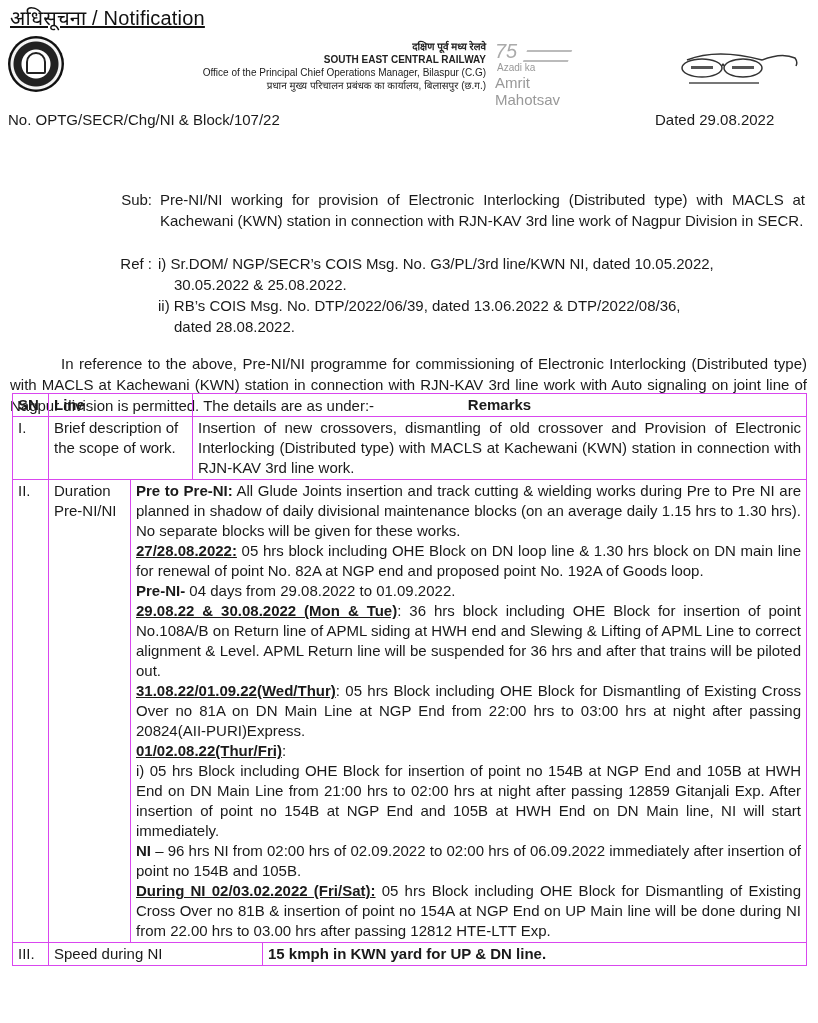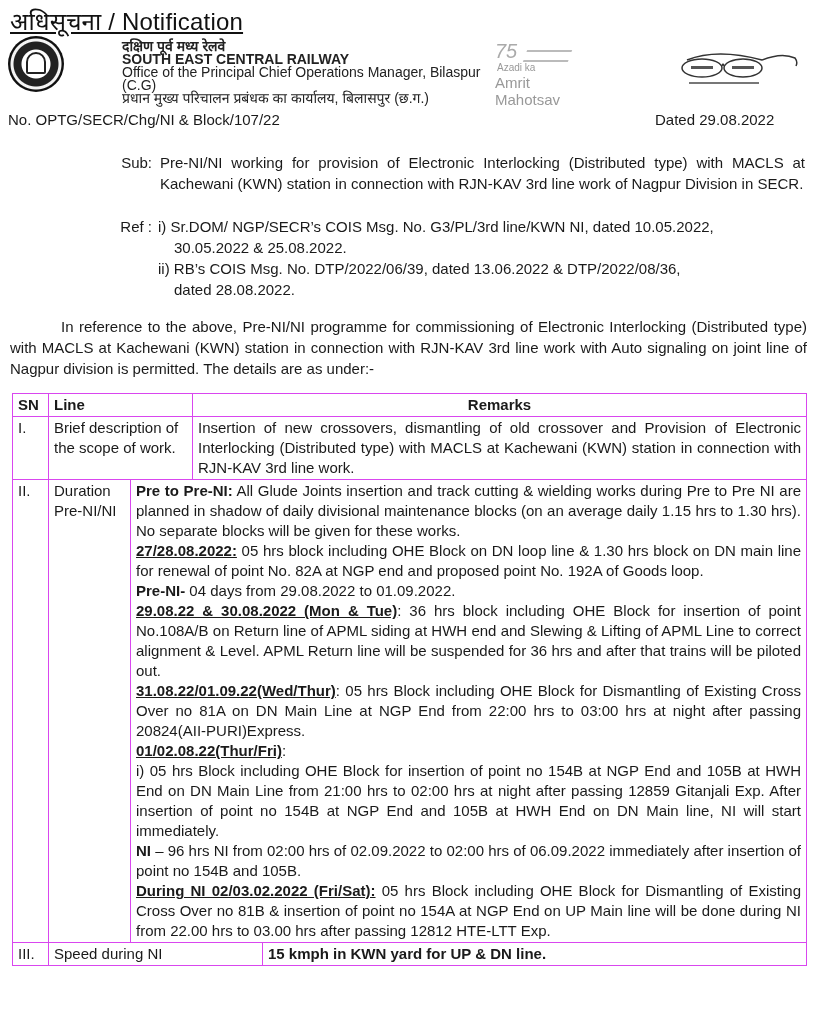--- a/index.html
+++ b/index.html
@@ -2,42 +2,42 @@
 <html><head>
 <meta charset="utf-8">
 <style>
   html, body { margin: 0; padding: 0; background: #ffffff; }
   body {
     width: 818px; height: 1023px; overflow: hidden; position: relative;
     font-family: "Liberation Sans", sans-serif; color: #1a1a1a;
   }
   .abs { position: absolute; }
   .title {
-    left: 10px; top: 4px; font-size: 24px; text-decoration: underline;
+    left: 10px; top: 4px; font-size: 20px; text-decoration: underline;
     letter-spacing: 0.2px; color: #111;
   }
   .logo-ir {
     left: 8px; top: 36px; width: 56px; height: 56px; border-radius: 50%;
     background: radial-gradient(circle at 50% 50%, #fff 0 14px, #222 15px 22px, #f4f4f4 23px 25px, #111 26px);
   }
   .logo-ir .inner {
     position: absolute; left: 18px; top: 16px; width: 20px; height: 22px;
     border: 2px solid #222; border-radius: 10px 10px 2px 2px; box-sizing: border-box;
   }
-  .hdr-block { left: 122px; top: 40px; width: 380px; text-align: left; font-size: 14px; line-height: 13px; color: #222; }
+  .hdr-block { left: 106px; top: 40px; width: 380px; text-align: right; font-size: 10px; line-height: 13px; color: #222; }
   .hdr-block .bold { font-weight: bold; }
   .logo-akam { left: 495px; top: 44px; width: 90px; height: 44px; color: #999; font-size: 10px; }
   .logo-akam .num { font-size: 20px; font-style: italic; color: #aaa; position: absolute; left: 0; top: -4px; }
   .logo-akam .wave { position: absolute; left: 30px; top: 6px; width: 45px; height: 8px; border-top: 2px solid #bbb; border-bottom: 2px solid #bbb; transform: skewX(-20deg); }
   .logo-akam .t1 { position: absolute; left: 2px; top: 18px; }
   .logo-akam .t2 { position: absolute; left: 0; top: 30px; font-size: 15px; }
   .logo-sb { left: 677px; top: 50px; width: 125px; height: 40px; }
   .ref-no { left: 8px; top: 111px; font-size: 15px; }
   .dated { left: 655px; top: 111px; font-size: 15px; }
-  .para { font-size: 15px; line-height: 21px; }
+  .para { font-size: 15px; line-height: 21px; margin-top: 37px; }
   .lbl { text-align: right; }
   .sub-lbl { left: 102px; top: 152px; width: 50px; }
   .sub-txt { left: 160px; top: 152px; width: 645px; text-align: justify; }
   .ref-lbl { left: 100px; top: 216px; width: 52px; }
   .ref-i { left: 158px; top: 216px; width: 650px; }
   .ref-i .cont { padding-left: 16px; }
   .ref-ii { left: 158px; top: 258px; width: 650px; }
   .ref-ii .cont { padding-left: 16px; }
   .intro { left: 10px; top: 316px; width: 797px; text-align: justify; text-indent: 51px; }
   table.notif {

